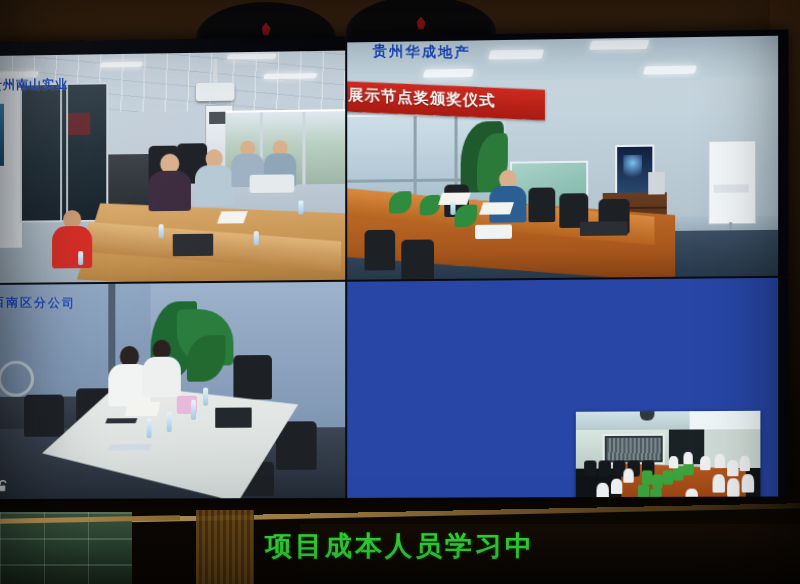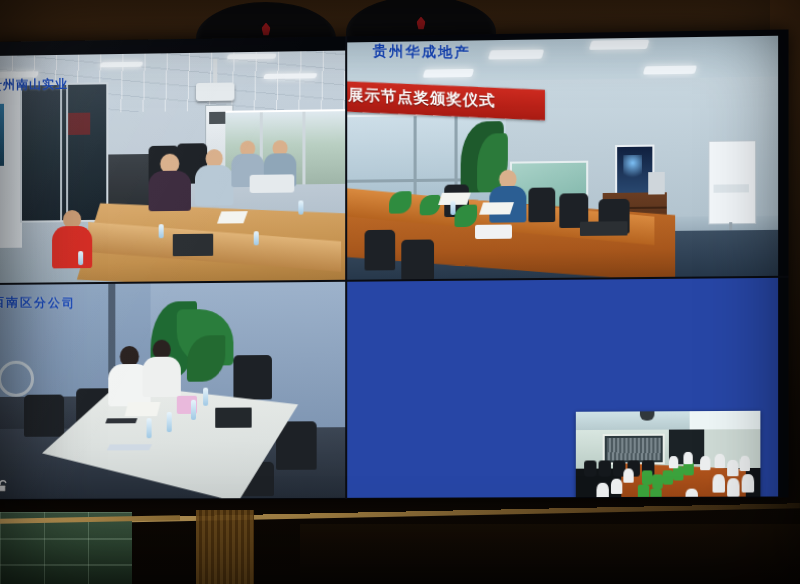--- a/index.html
+++ b/index.html
@@ -418,15 +418,16 @@
   <div class="screen-glare"></div>
 
   <div class="wall-trim"></div>
   <div class="dark-mass-right"></div>
   <div class="curtain"></div>
   <div class="podium">
     <div class="podium-grid"></div>
   </div>
   <div class="podium-edge"></div>
 
+  <div id="caption">项目成本人员学习中</div>
 
   <div class="vignette"></div>
 </div>
 
 </body></html>

